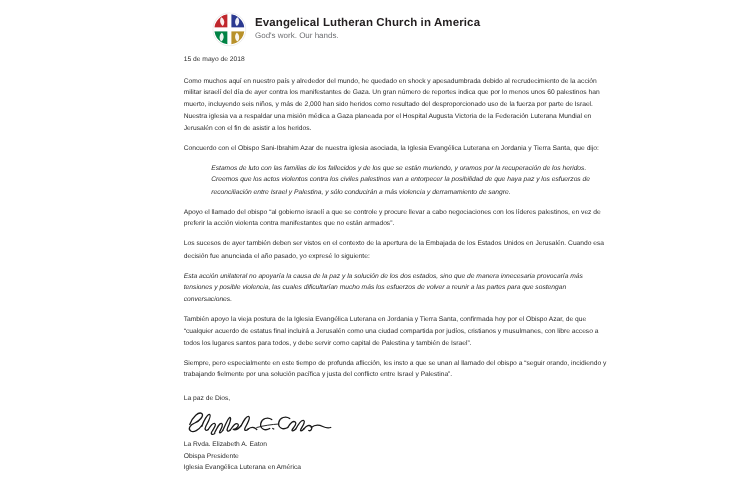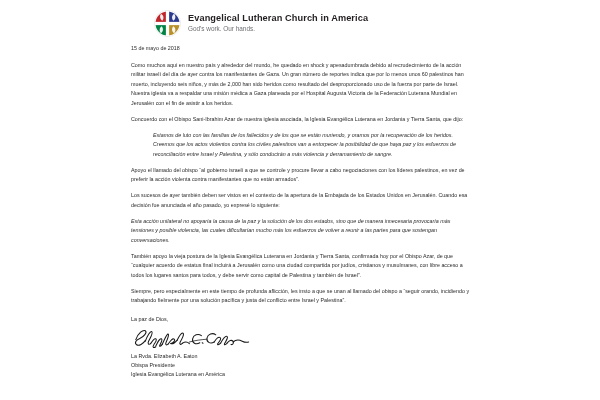--- a/index.html
+++ b/index.html
@@ -13,20 +13,21 @@
     overflow: hidden;
     font-family: "Liberation Sans", sans-serif;
     color: #231f20;
   }
 
   .page {
     position: relative;
     width: 520px;
     height: 400px;
     background: #ffffff;
+    margin-left: 16px;
   }
 
   
   .letterhead {
     display: flex;
     align-items: center;
     gap: 7px;
     padding: 10px 0 0 154px;
   }
 

